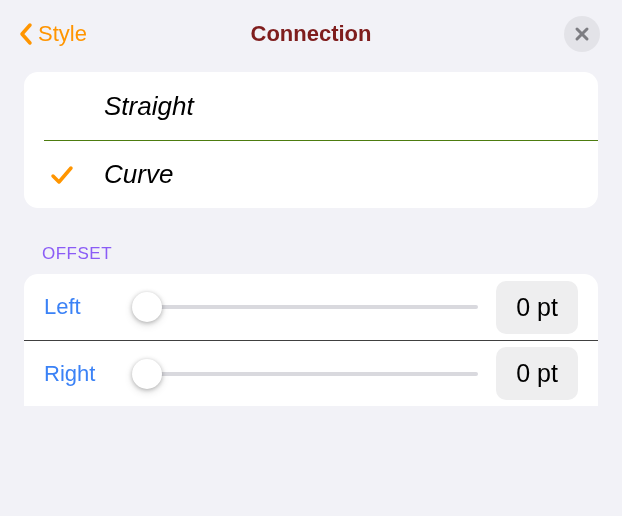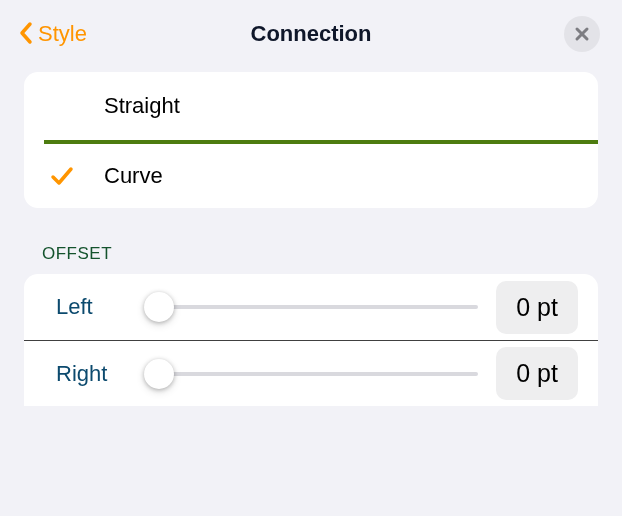--- a/index.html
+++ b/index.html
@@ -11,34 +11,34 @@
       overflow: hidden;
     }
     .header {
       display: flex;
       align-items: center;
       justify-content: space-between;
       padding: 16px 22px 20px 18px;
     }
     .back-btn {
       display: flex;
-      align-items: flex-start;
+      align-items: center;
       gap: 4px;
       cursor: pointer;
     }
     .back-btn svg { display: block; }
     .back-label {
       color: #ff9500;
       font-size: 22px;
       font-weight: 400;
     }
     .title {
       font-size: 22px;
       font-weight: 600;
-      color: #0f172a;
+      color: #7f1d1d;
       position: absolute;
       left: 50%;
       transform: translateX(-50%);
     }
     .close-btn {
       width: 36px;
       height: 36px;
       border-radius: 50%;
       background: #e3e3e8;
       display: flex;
@@ -54,68 +54,68 @@
       overflow: hidden;
     }
     .list-row {
       display: flex;
       align-items: center;
       min-height: 68px;
       padding: 0 20px;
       cursor: pointer;
     }
     .list-row + .list-row {
-      border-top: 4px solid #4d7c0f;
+      border-top: 1px solid #4d7c0f;
       margin-left: 20px;
       padding-left: 0;
     }
     .check-col {
       width: 60px;
       display: flex;
       align-items: center;
       justify-content: flex-start;
       padding-left: 6px;
     }
     .list-row + .list-row .check-col {
       width: 60px;
       padding-left: 6px;
     }
     .row-label {
-      font-size: 22px;
+      font-size: 26px;
       color: #000;
+      font-style: italic;
     }
     .check-icon svg { display: block; }
     .section-header {
       margin: 36px 42px 10px 42px;
       font-size: 17px;
       letter-spacing: 0.5px;
-      color: #14532d;
+      color: #8b5cf6;
     }
     .offset-list {
       background: #fff;
       border-radius: 14px 14px 0 0;
       margin: 0 24px;
       overflow: hidden;
     }
     .slider-row {
       display: flex;
       align-items: center;
       min-height: 66px;
       padding: 0 20px 0 20px;
       gap: 18px;
     }
     .slider-row + .slider-row {
       border-top: 1px solid #404040;
     }
     .slider-label {
       font-size: 22px;
-      color: #0c4a6e;
+      color: #3b82f6;
       width: 70px;
       flex-shrink: 0;
-      margin-left: 12px;
     }
     .slider-track-wrap {
       flex: 1;
       display: flex;
       align-items: center;
     }
     .slider {
       position: relative;
       width: 100%;
       height: 30px;

